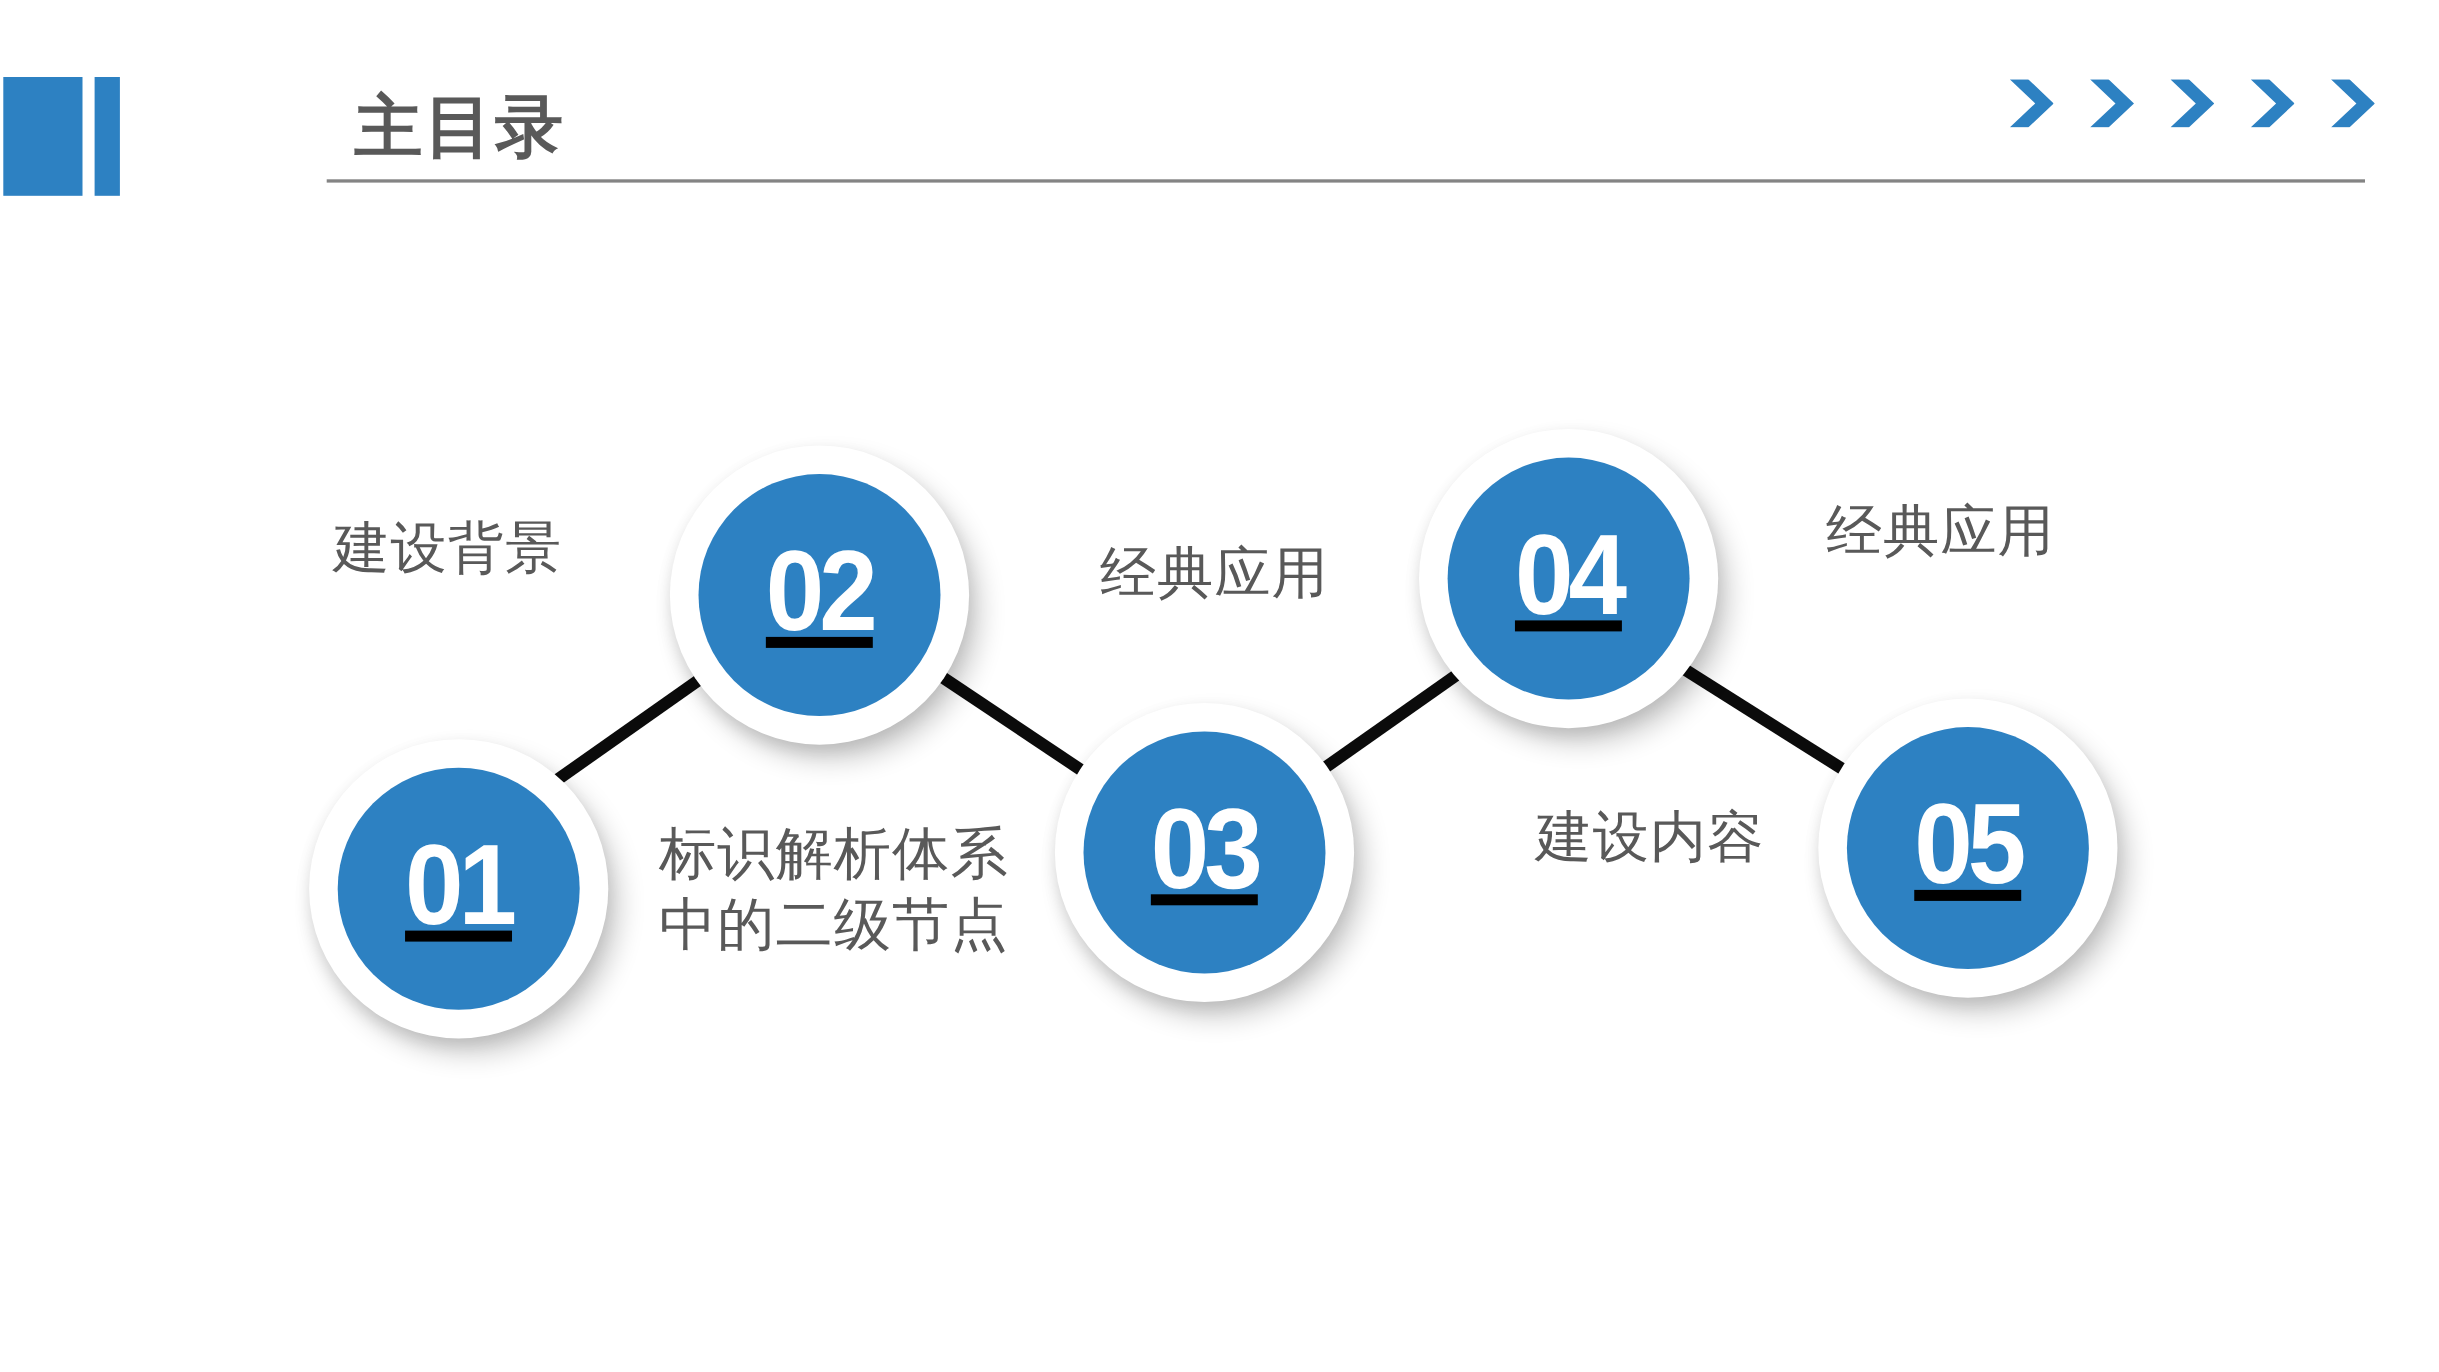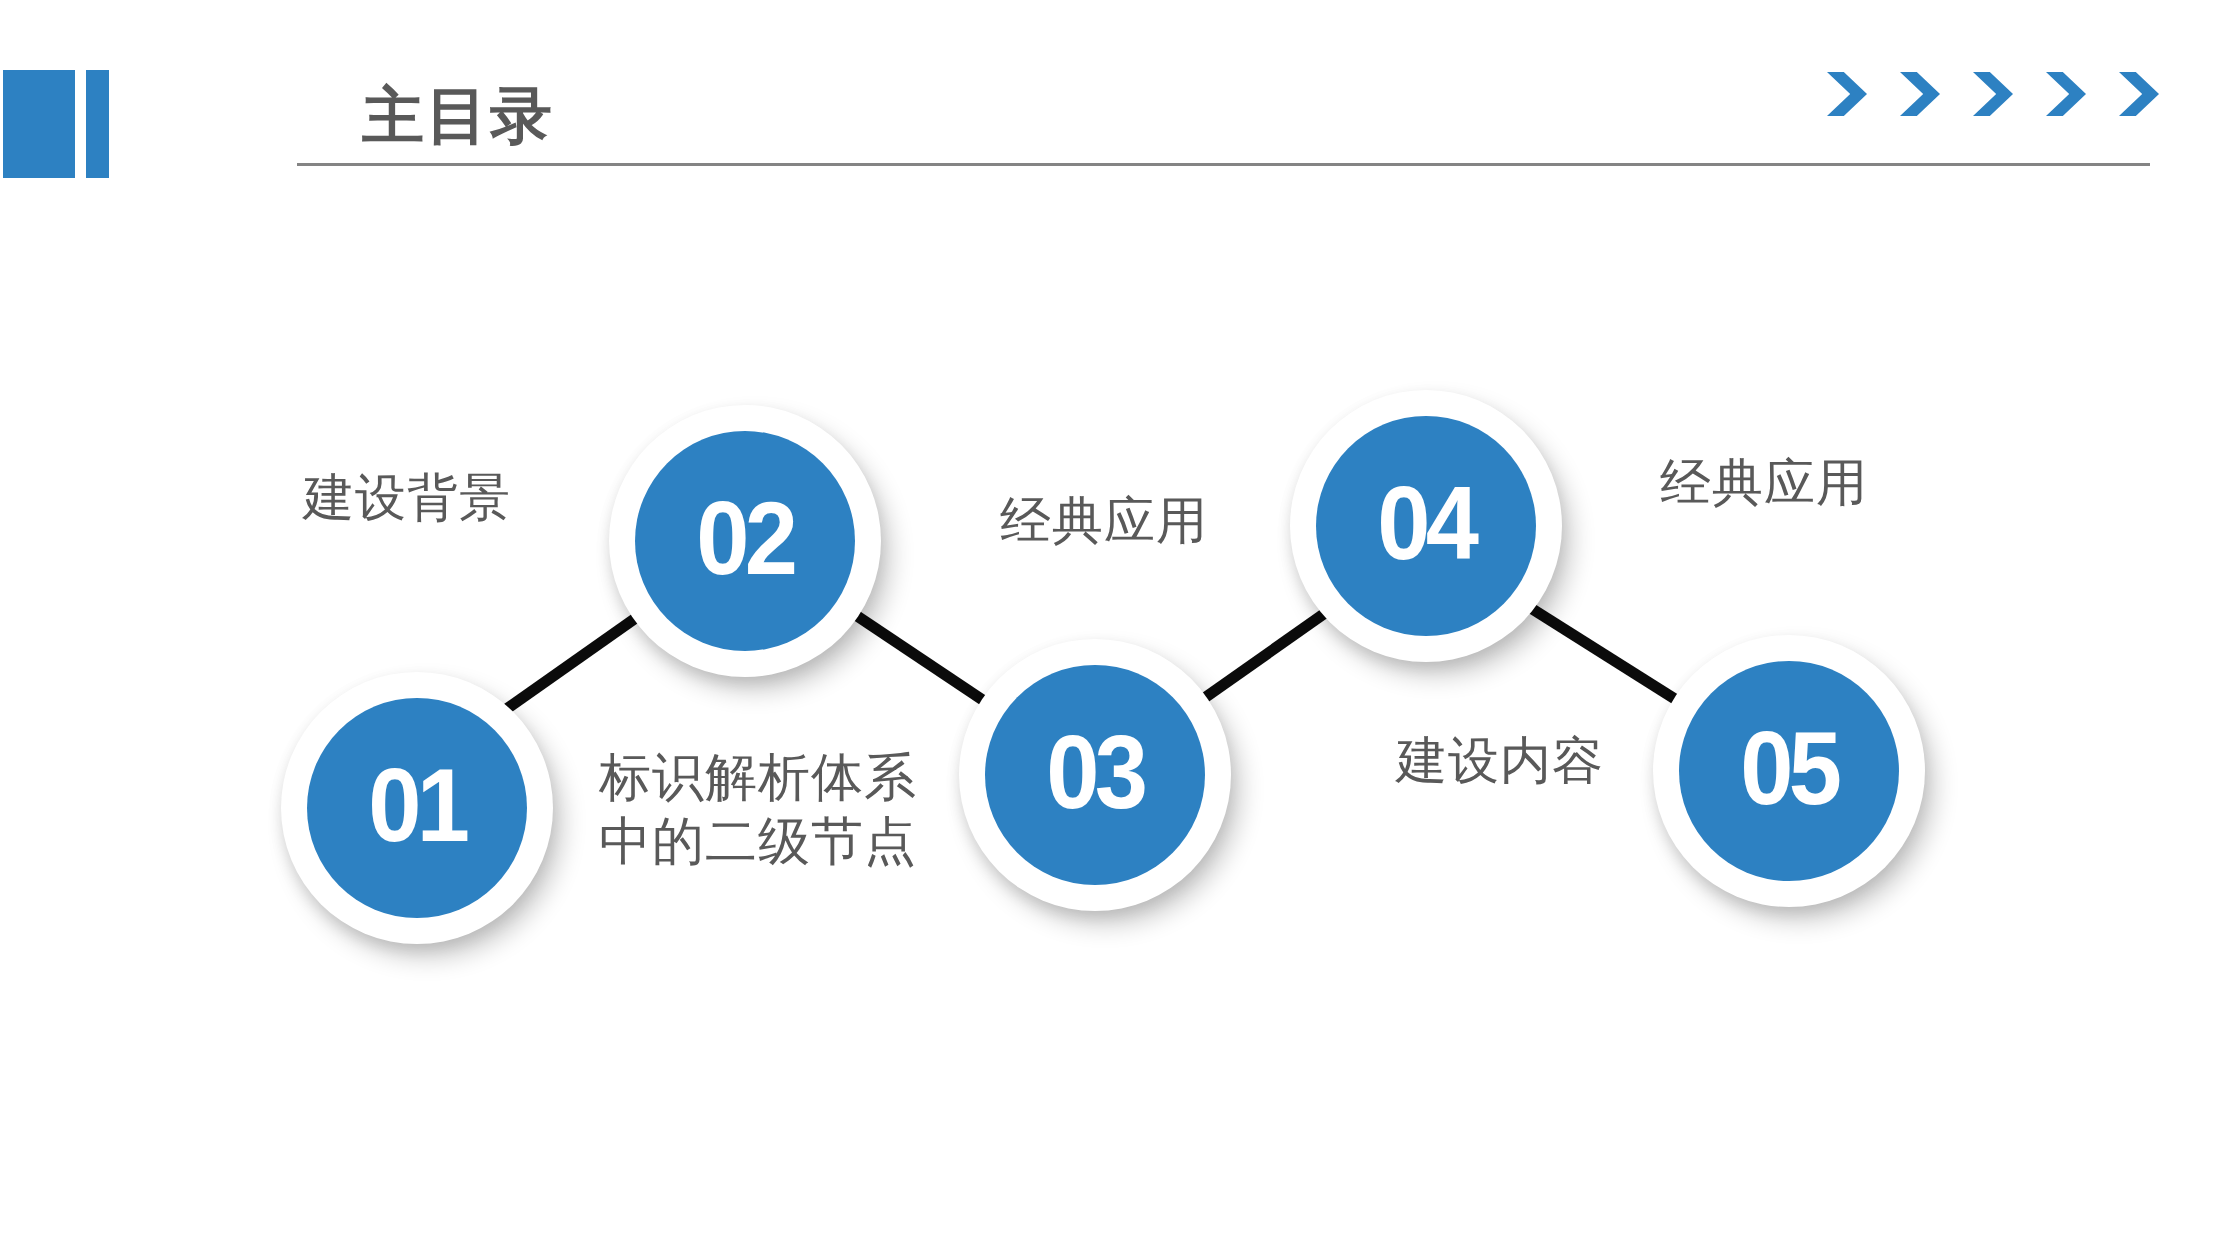--- a/index.html
+++ b/index.html
@@ -17,38 +17,37 @@
     font-family:"Liberation Sans","DejaVu Sans",sans-serif;
   }
   
   .accent-bar-large{position:absolute;left:3px;top:70px;width:72px;height:108px;background:var(--accent)}
   .accent-bar-small{position:absolute;left:86px;top:70px;width:23px;height:108px;background:var(--accent)}
   
   .slide-title{
     position:absolute;left:322px;top:80px;
     font-size:62px;line-height:1.15;color:var(--title-text);
     letter-spacing:2px;
-    margin-left:40px;
   }
   .title-divider{position:absolute;left:297px;top:163px;width:1853px;height:3px;background:var(--divider)}
   
   .chevrons{position:absolute;left:1827px;top:72px;width:340px;height:44px;display:flex;gap:33px}
   .chevron{
     width:40px;height:44px;background:var(--accent);flex:0 0 40px;
     clip-path:polygon(0 0,42% 0,100% 50%,42% 100%,0 100%,58% 50%);
     filter:drop-shadow(0 18px 8px rgba(100,100,100,.28));
   }
   
   svg.connectors{position:absolute;left:0;top:0;z-index:1}
   
   .node{
     position:absolute;width:272px;height:272px;border-radius:50%;
     background:#fff;z-index:2;
     box-shadow:10px 14px 24px rgba(0,0,0,.20),0 6px 14px rgba(0,0,0,.10);
-    display:flex;align-items:center;justify-content:center;
+    display:flex;align-items:center;justify-content:center;text-decoration:underline;
   }
   .node-inner{
     width:220px;height:220px;border-radius:50%;background:var(--accent);
     display:flex;align-items:center;justify-content:center;
   }
   .node-number{
     color:var(--node-number);font-size:104px;font-weight:700;
     letter-spacing:-5px;transform:scaleX(.92);line-height:1;
     padding-bottom:6px;
   }

